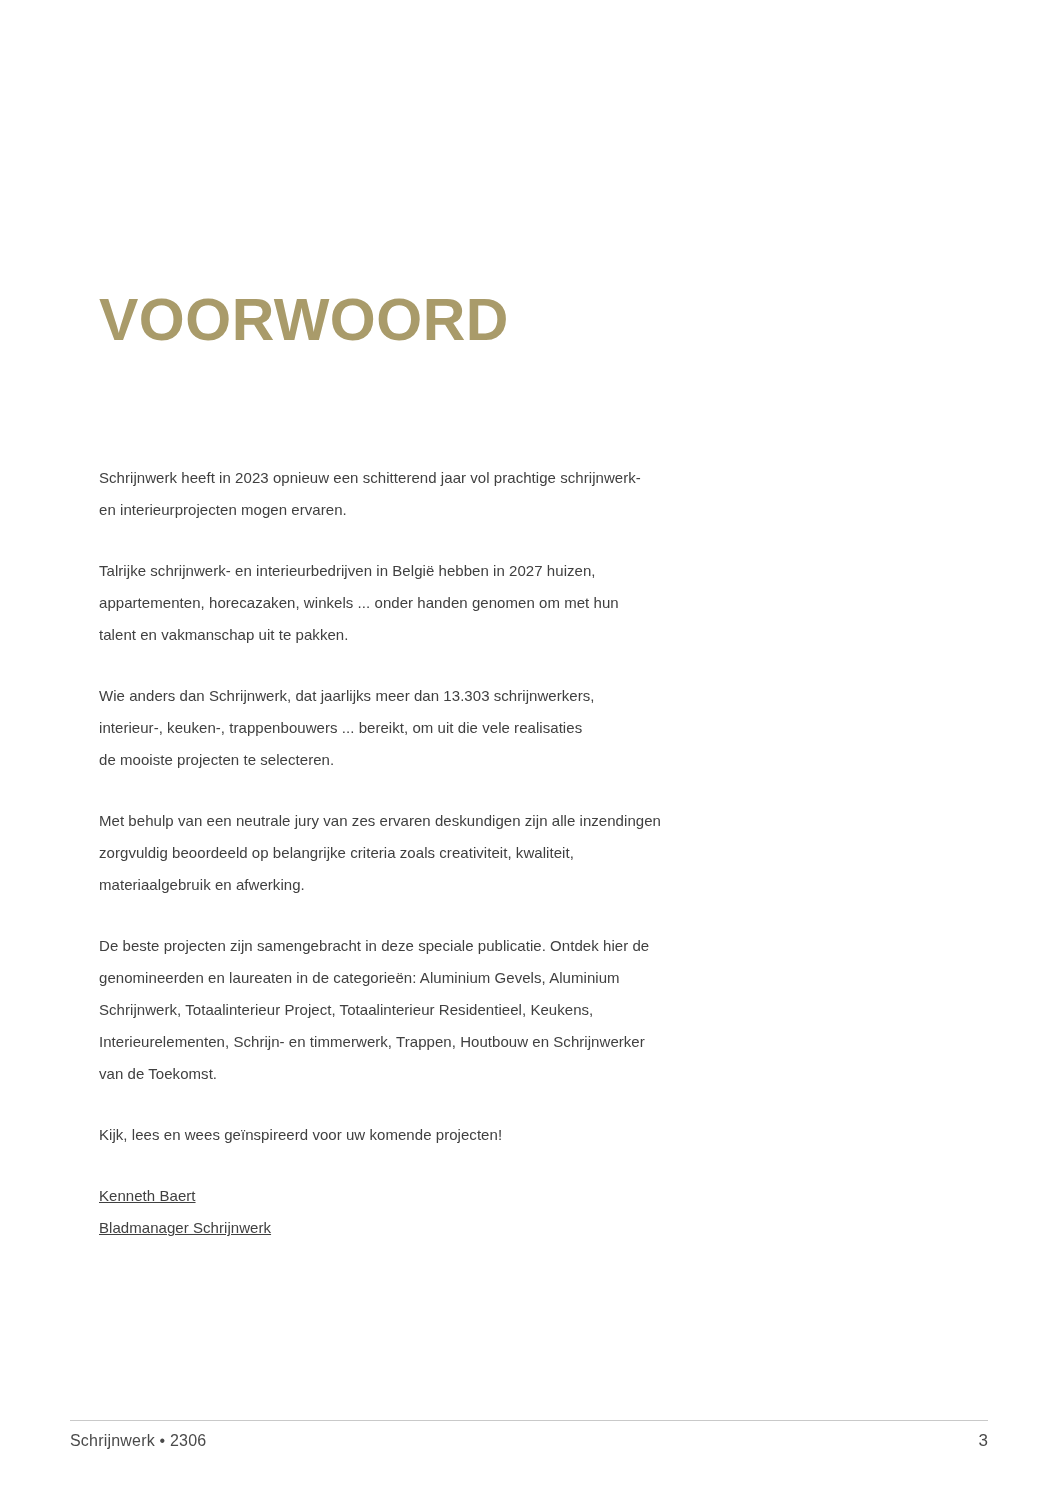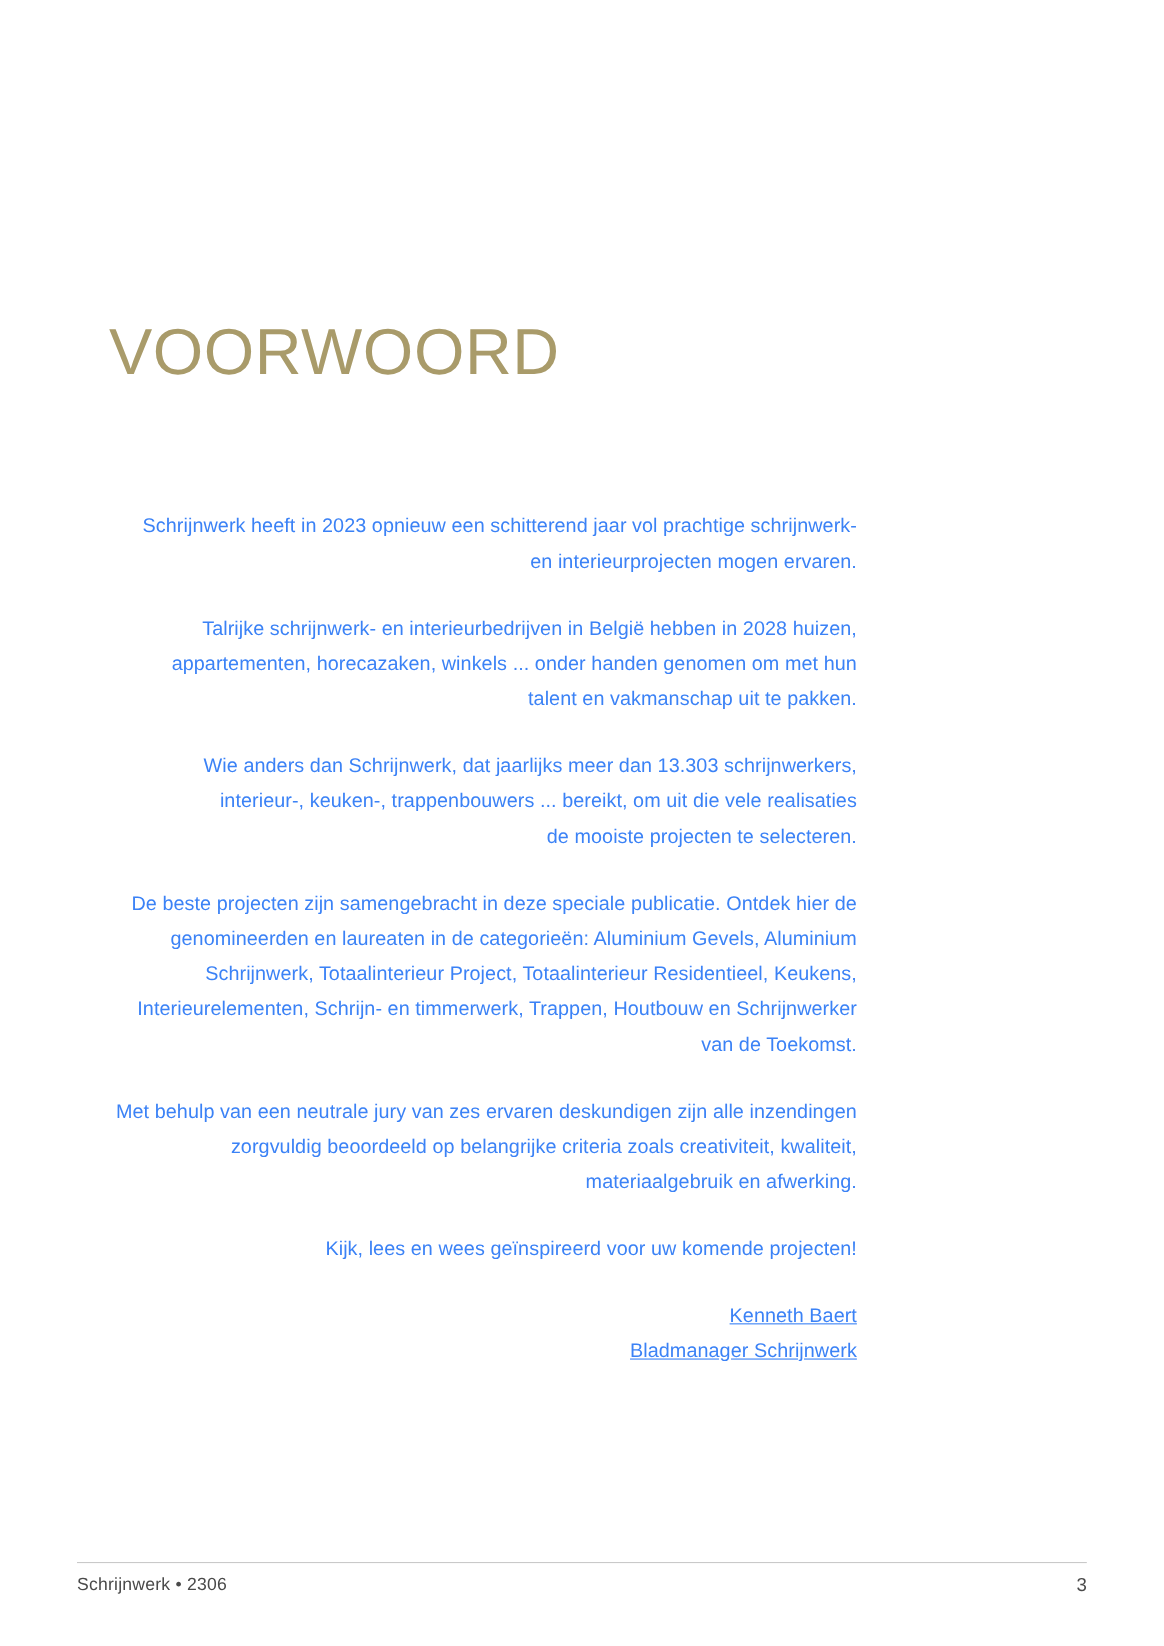--- a/index.html
+++ b/index.html
@@ -17,40 +17,39 @@
   }
   .page {
     position: absolute;
     inset: 0;
   }
   .title {
     position: absolute;
     left: 99px;
     top: 291px;
     font-size: 59px;
-    font-weight: normal;
+    font-weight: bold;
     letter-spacing: 0.5px;
     color: #a99b6a;
     line-height: 1;
     margin: 0;
   }
   .body-block {
     position: absolute;
     left: 99px;
     top: 462px;
     width: 680px;
   }
   .para {
-    font-size: 18px;
+    font-size: 15px;
     line-height: 32px;
-    color: #3b82f6;
+    color: #404040;
     margin: 0 0 29px 0;
     white-space: pre-line;
     letter-spacing: 0.05px;
-    text-align: right;
   }
   .para.signature {
     margin-bottom: 0;
     text-decoration: underline;
   }
   .footer {
     position: absolute;
     left: 0;
     right: 0;
     bottom: 0;
@@ -84,34 +83,34 @@
 </head>
 <body>
 
 <div class="page">
 
   <h1 class="title">VOORWOORD</h1>
 
   <div class="body-block">
     <p class="para">Schrijnwerk heeft in 2023 opnieuw een schitterend jaar vol prachtige schrijnwerk-
 en interieurprojecten mogen ervaren.</p>
-    <p class="para">Talrijke schrijnwerk- en interieurbedrijven in België hebben in 2028 huizen,
+    <p class="para">Talrijke schrijnwerk- en interieurbedrijven in België hebben in 2027 huizen,
 appartementen, horecazaken, winkels ... onder handen genomen om met hun
 talent en vakmanschap uit te pakken.</p>
     <p class="para">Wie anders dan Schrijnwerk, dat jaarlijks meer dan 13.303 schrijnwerkers,
 interieur-, keuken-, trappenbouwers ... bereikt, om uit die vele realisaties
 de mooiste projecten te selecteren.</p>
+    <p class="para">Met behulp van een neutrale jury van zes ervaren deskundigen zijn alle inzendingen
+zorgvuldig beoordeeld op belangrijke criteria zoals creativiteit, kwaliteit,
+materiaalgebruik en afwerking.</p>
     <p class="para">De beste projecten zijn samengebracht in deze speciale publicatie. Ontdek hier de
 genomineerden en laureaten in de categorieën: Aluminium Gevels, Aluminium
 Schrijnwerk, Totaalinterieur Project, Totaalinterieur Residentieel, Keukens,
 Interieurelementen, Schrijn- en timmerwerk, Trappen, Houtbouw en Schrijnwerker
 van de Toekomst.</p>
-    <p class="para">Met behulp van een neutrale jury van zes ervaren deskundigen zijn alle inzendingen
-zorgvuldig beoordeeld op belangrijke criteria zoals creativiteit, kwaliteit,
-materiaalgebruik en afwerking.</p>
     <p class="para">Kijk, lees en wees geïnspireerd voor uw komende projecten!</p>
     <p class="para signature">Kenneth Baert
 Bladmanager Schrijnwerk</p>
   </div>
 
   <div class="footer">
     <div class="footer-rule"></div>
     <div class="footer-left">Schrijnwerk • 2306</div>
     <div class="footer-right">3</div>
   </div>

